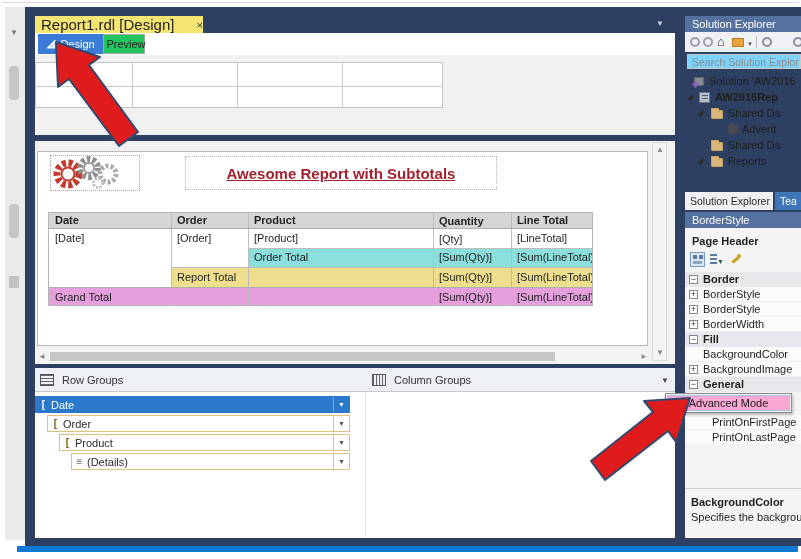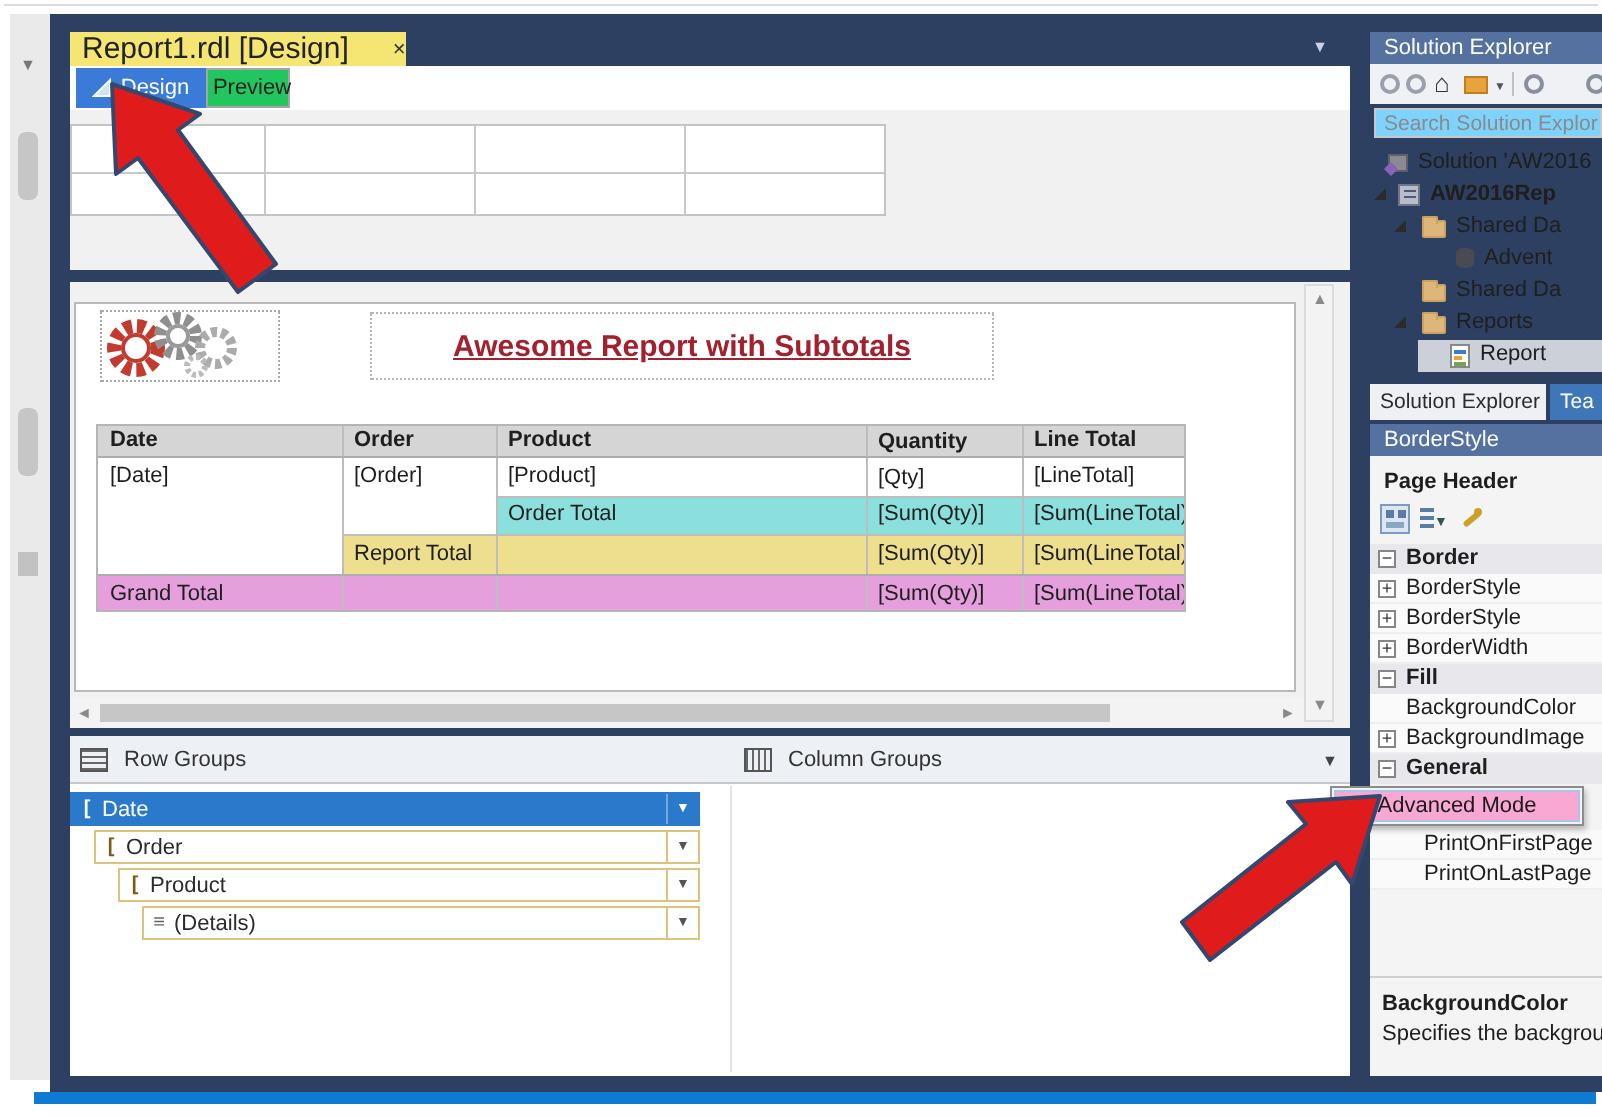--- a/index.html
+++ b/index.html
@@ -228,29 +228,20 @@
   </div>
   <div class="trow" style="top:138px">
     <div class="folder" style="left:26px;top:4px"></div>
     <span class="txt" style="left:43px;top:1px">Shared Da</span>
   </div>
   <div class="trow" style="top:154px">
     <div class="exp" style="left:12px;top:4px"></div>
     <div class="folder" style="left:26px;top:4px"></div>
     <span class="txt" style="left:43px;top:1px">Reports</span>
   </div>
-  <div class="trow" style="top:170px">
-    <div class="abs" style="left:24px;top:0;width:92px;height:16px;background:#cbd0d9"></div>
-    <div class="page-icon" style="left:40px;top:2px">
-        <i style="top:2px;width:6px"></i>
-        <i style="top:5px;width:4px;background:#e8a33d"></i>
-        <i style="top:8px;width:6px;background:#7aa34d"></i>
-      </div>
-    <span class="txt" style="left:55px;top:1px">Report</span>
-  </div>
 
   <div class="abs" style="left:685px;top:192px;width:88px;height:18px;background:#eef0f3;display:flex;align-items:center">
     <span style="font-size:10.5px;color:#2b2b2b;padding-left:5px;white-space:nowrap;overflow:hidden">Solution Explorer</span>
   </div>
   <div class="abs" style="left:775px;top:192px;width:26px;height:18px;background:#3e76b8;display:flex;align-items:center">
     <span style="font-size:10.5px;color:#fff;padding-left:5px;white-space:nowrap;overflow:hidden">Tea</span>
   </div>
 
   <div class="abs" style="left:685px;top:212px;width:116px;height:16px;background:#54719f;display:flex;align-items:center">
     <span style="font-size:11px;color:#fff;padding-left:7px">BorderStyle</span>

